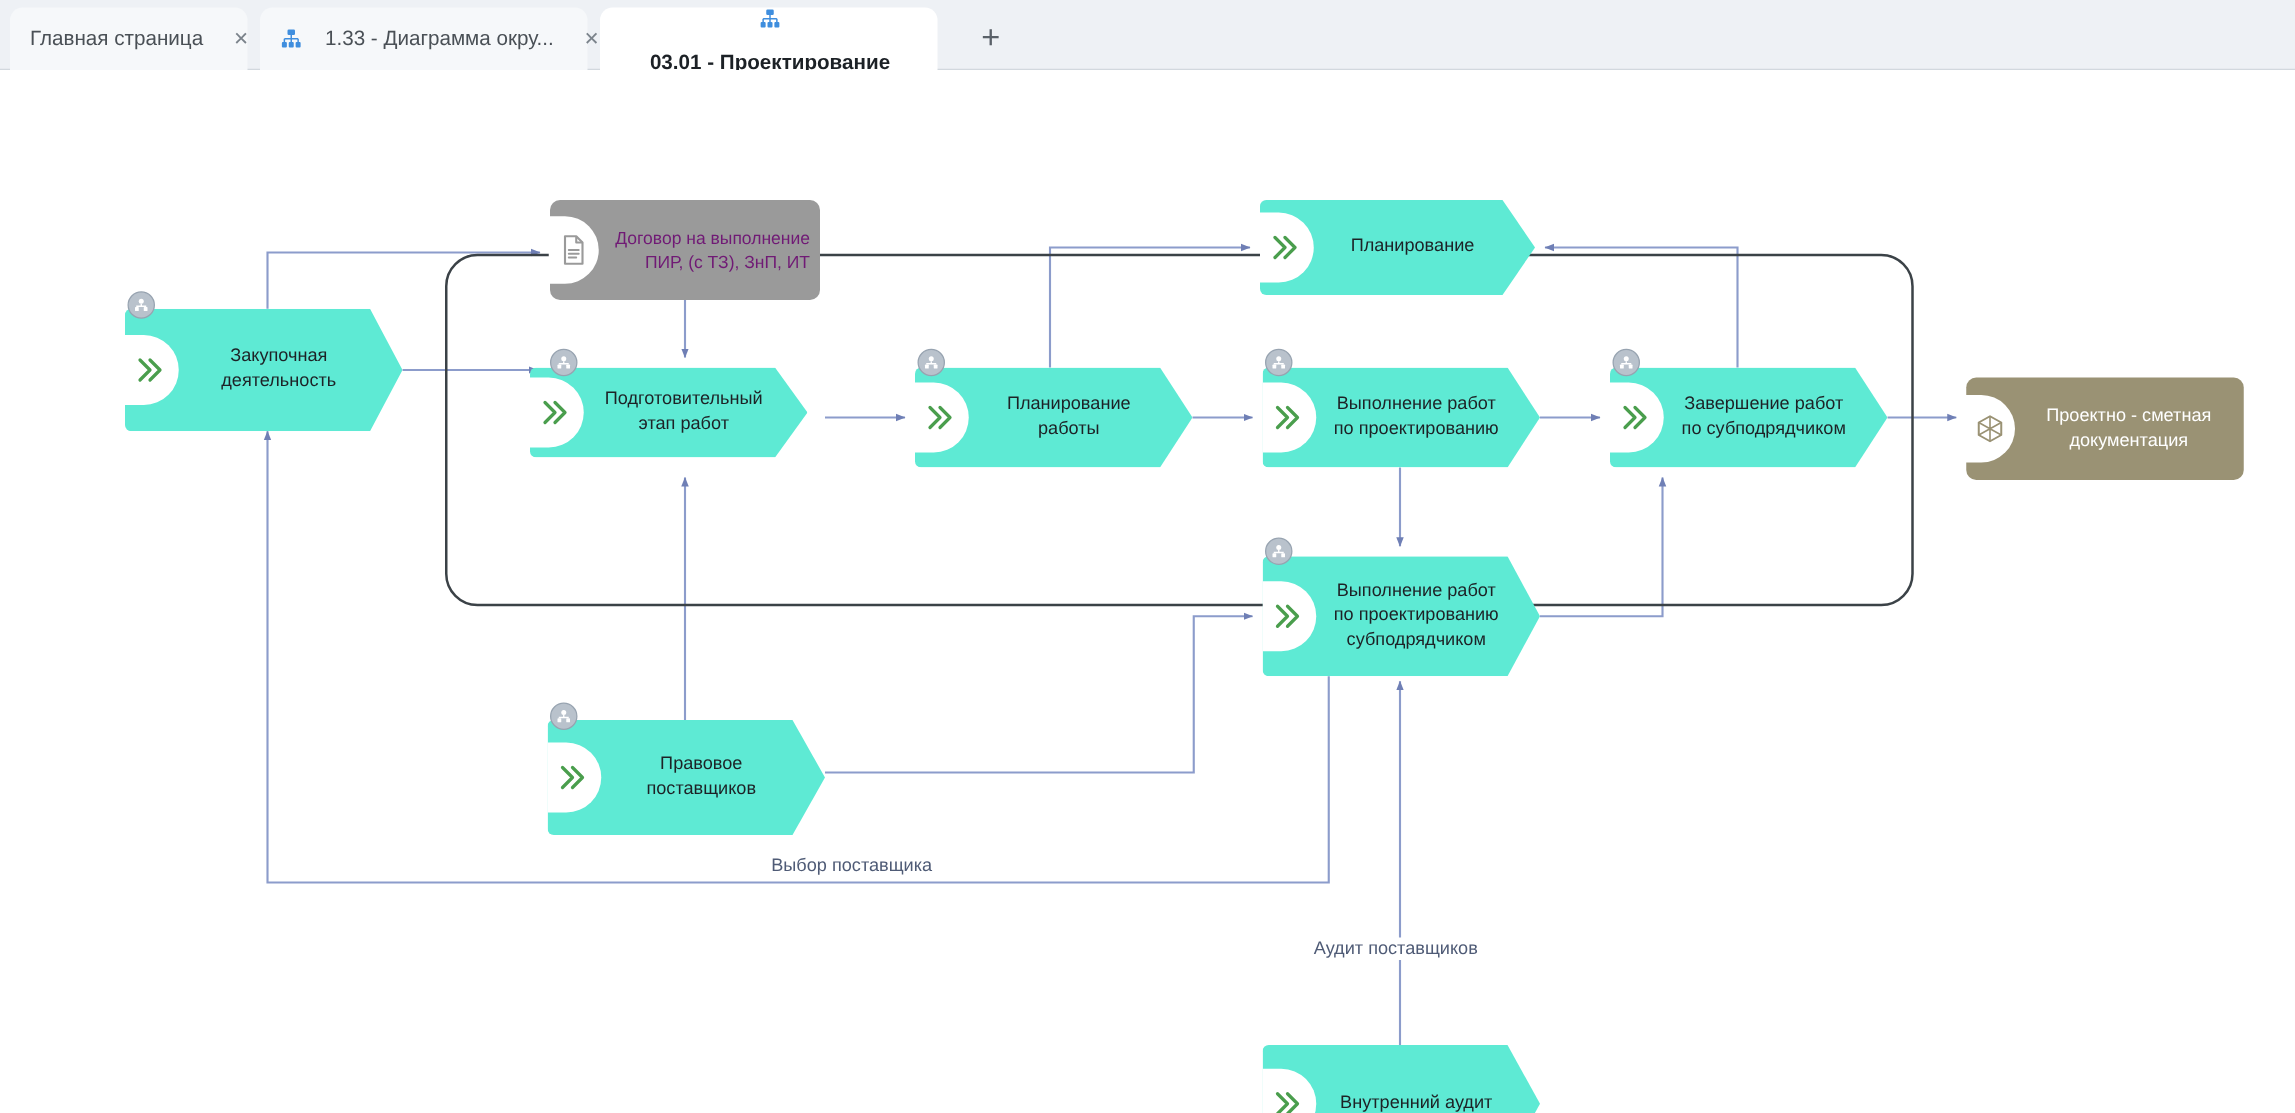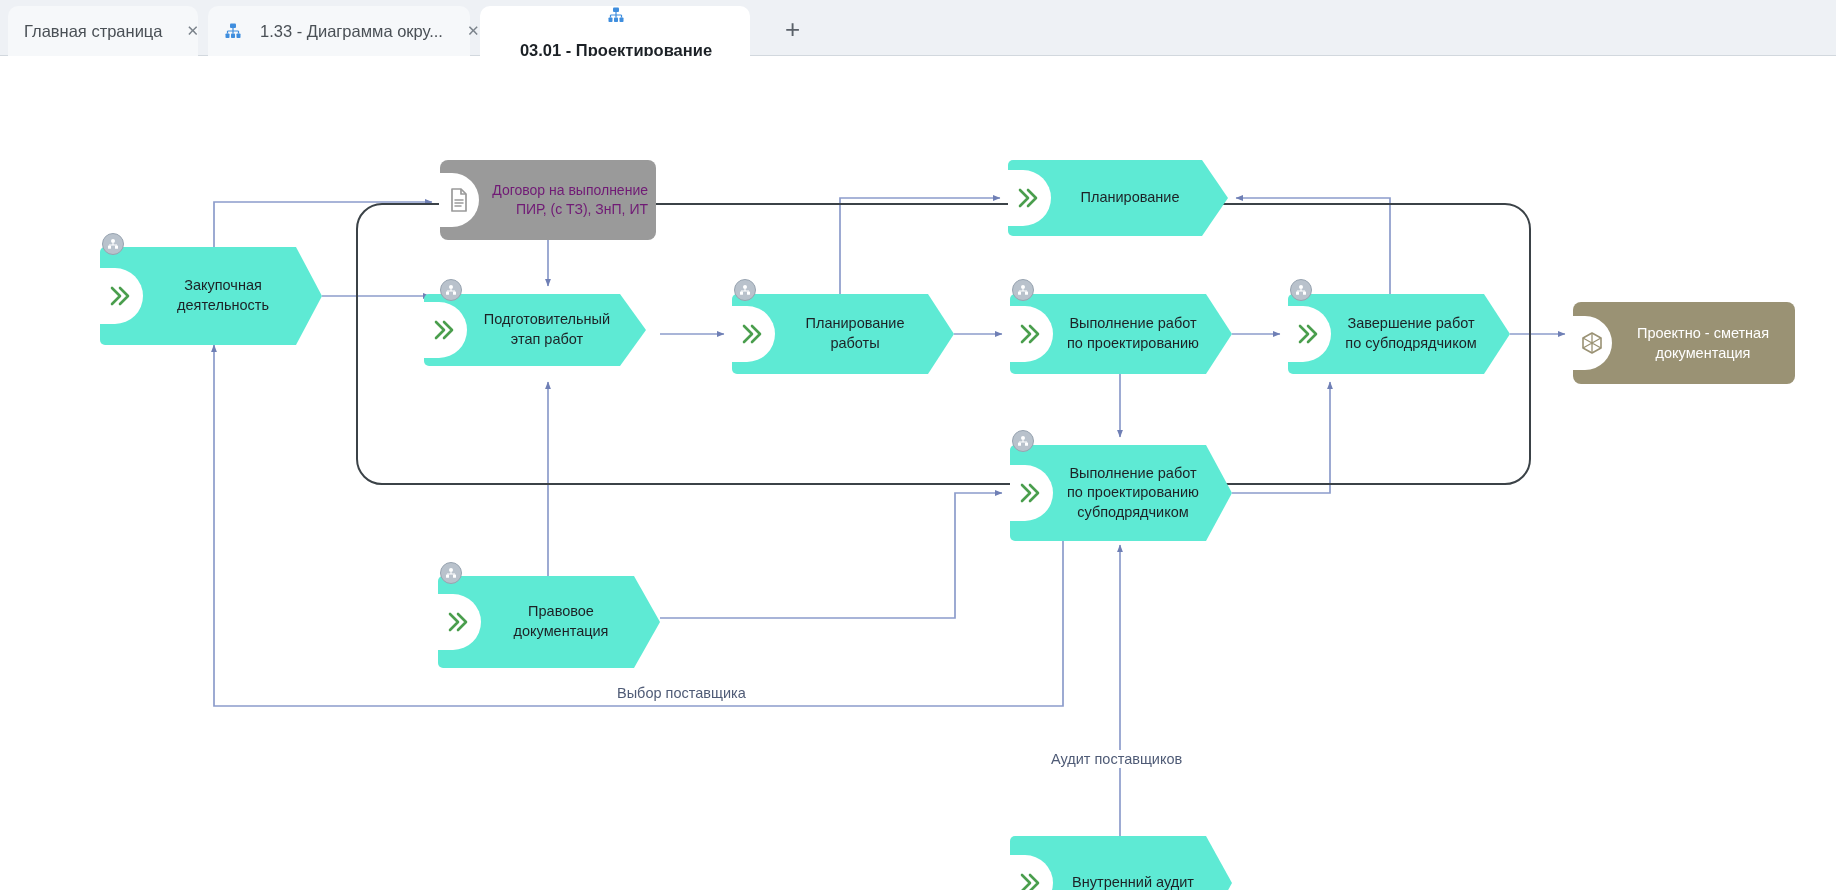--- a/index.html
+++ b/index.html
@@ -348,21 +348,21 @@
       <rect x="9" y="8.6" width="3" height="3.2" rx="0.5" fill="#ffffff"></rect>
     </svg>
   </div>
 
   <div class="proc" style="left:438px;top:520px;width:222px;height:92px;">
     <div class="notch">
       <svg width="26" height="22" viewBox="0 0 26 22">
         <path d="M4,3 L12,11 L4,19 M12,3 L20,11 L12,19" stroke="#4a9e4d" stroke-width="2.6" fill="none" stroke-linecap="round" stroke-linejoin="round"></path>
       </svg>
     </div>
-    <div class="ptext">Правовое документация</div>
+    <div class="ptext">Правовое поставщиков</div>
   </div>
   <div class="badge" style="left:440px;top:506px;">
     <svg width="14" height="14" viewBox="0 0 14 14">
       <circle cx="7" cy="4" r="2" fill="#ffffff"></circle>
       <path d="M7 6v2 M3 8h8" stroke="#ffffff" stroke-width="1.1"></path>
       <rect x="2" y="8.6" width="3" height="3.2" rx="0.5" fill="#ffffff"></rect>
       <rect x="9" y="8.6" width="3" height="3.2" rx="0.5" fill="#ffffff"></rect>
     </svg>
   </div>
 

